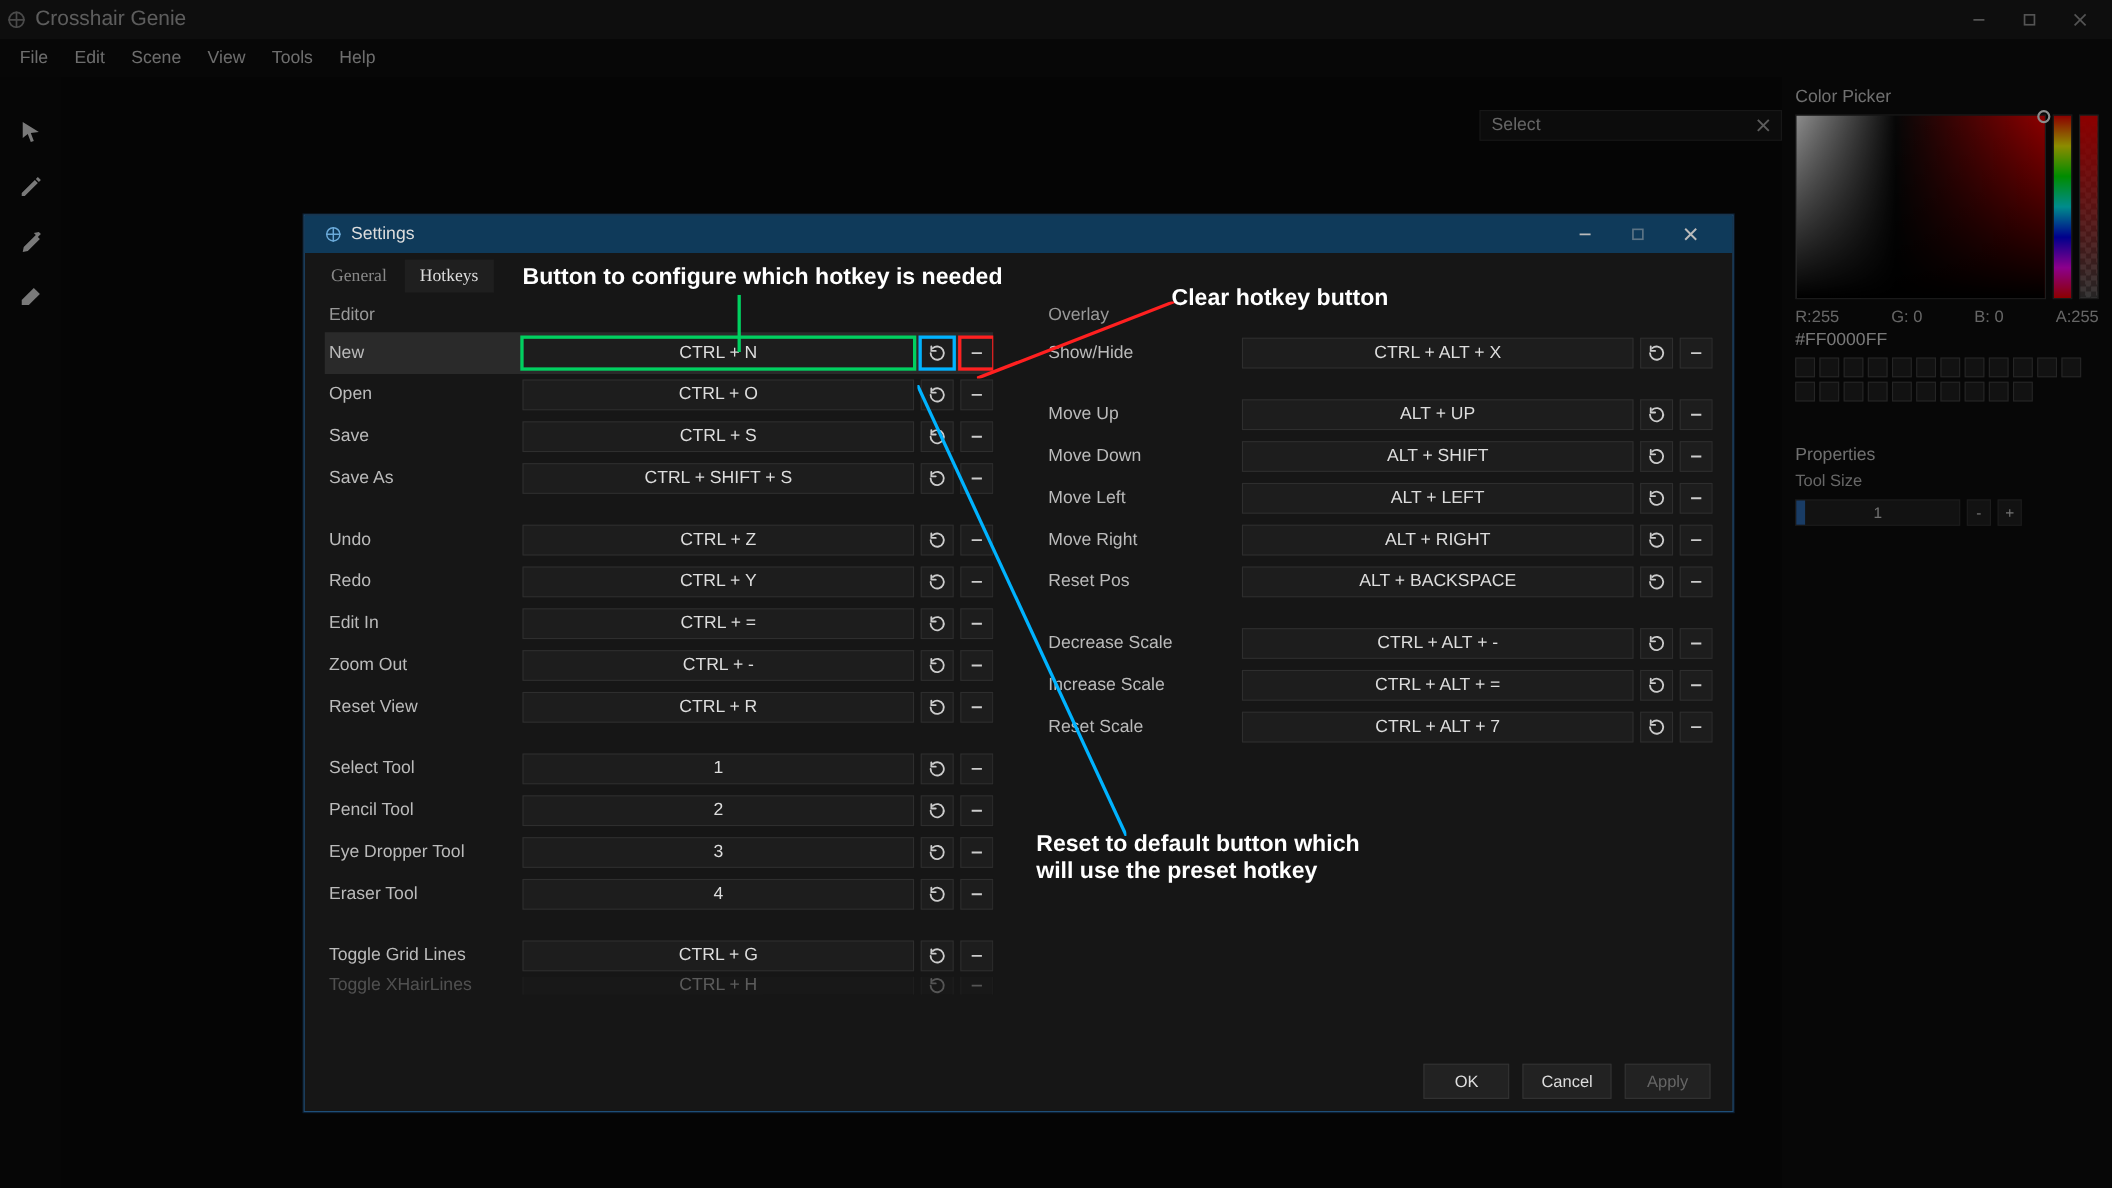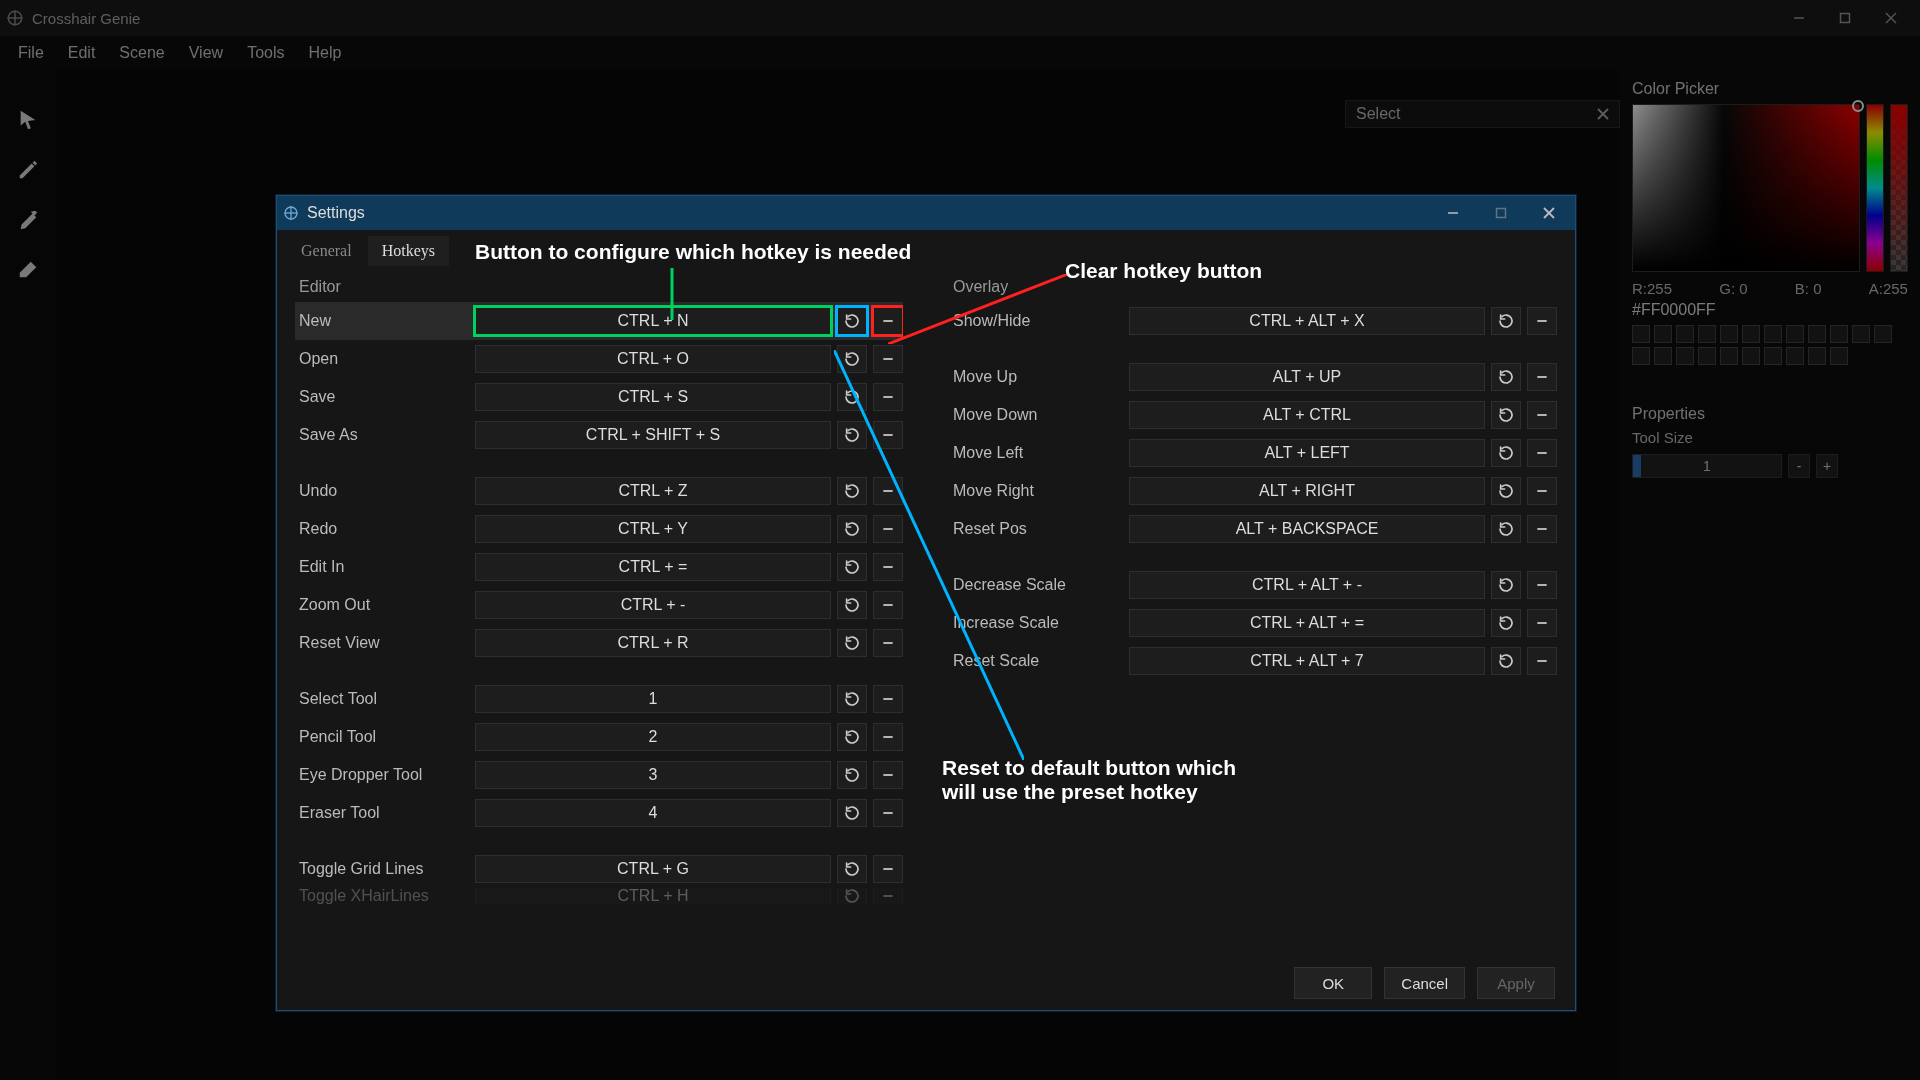--- a/index.html
+++ b/index.html
@@ -1,21 +1,21 @@
 <!DOCTYPE html>
 <html><head>
 <meta charset="utf-8">
 <style>
   * { box-sizing: border-box; margin: 0; padding: 0; font-family: "Segoe UI", Arial, sans-serif; }
   html, body { width: 1920px; height: 1080px; background: #0a0a0a; color: #ccc; overflow: hidden; user-select: none; }
   
   .dim-overlay { position: absolute; inset: 0; background: rgba(0,0,0,0.45); pointer-events: none; z-index: 5; }
 
   
-  .titlebar { height: 36px; background: #1b1b1b; display: flex; align-items: center; padding: 0 6px; color: #aaa; font-size: 15px; }
+  .titlebar { height: 36px; background: #1b1b1b; display: flex; align-items: center; padding: 0 6px; color: #aaa; font-size: 19px; }
   .titlebar .app-icon { width: 18px; height: 18px; margin-right: 8px; display: inline-flex; }
   .titlebar .win-controls { margin-left: auto; display: flex; }
   .win-btn { width: 46px; height: 36px; display: flex; align-items: center; justify-content: center; color: #aaa; }
   .win-btn svg { width: 12px; height: 12px; }
 
   
   .menubar { height: 34px; background: #0e0e0e; display: flex; align-items: center; padding: 0 6px; color: #c8c8c8; font-size: 16px; }
   .menubar .menu-item { padding: 6px 12px; }
 
   
@@ -52,21 +52,21 @@
   .num-box { background:#222; color:#ccc; text-align:center; width:150px; height:24px; padding:3px; font-size:14px; border:1px solid #333; position:relative;}
   .num-box .fill{ position:absolute; left:0; top:0; bottom:0; width:8px; background:#2e6db8;}
   .step-btn { width:22px; height:24px; background:#222; color:#ccc; border:1px solid #333; display:flex;align-items:center;justify-content:center;font-size:14px;}
 
   
   .preview-panel { position:absolute; right:0px; top:30px; width:275px; height:28px; background:#171717; border:1px solid #2a2a2a; display:flex; align-items:center; padding:0 10px; color:#bbb; font-size:16px; z-index:3;}
   .preview-panel .close{ margin-left:auto; color:#aaa;}
 
   
   .dialog { position:absolute; left:276px; top:195px; width:1300px; height:816px; background:#161616; border:1px solid #1e4e78; z-index:10; display:flex; flex-direction:column; font-size:16px; box-shadow: 0 0 0 1px rgba(30,90,150,.3);}
-  .dialog-title { height:34px; background:#0f3a5a; color:#ddd; display:flex; align-items:center; padding:0 6px; gap:8px;}
+  .dialog-title { height:34px; background:#0f3a5a; color:#ddd; display:flex; align-items:center; padding:0 18px; gap:8px;}
   .dialog-title .spacer{flex:1;}
   .dialog-title .dlg-icon{width:16px;height:16px;display:inline-flex;}
   .dlg-win-btn{ width:40px;height:34px;display:flex;align-items:center;justify-content:center;color:#bbb;}
   .tabs { display:flex; padding:6px 10px 0 10px; gap:2px; color:#888;}
   .tab { padding:6px 14px; color:#888;font-family:Liberation Serif, serif;}
   .tab.active{ color:#ddd; background:#1f1f1f;}
   .dialog-body { flex:1; display:flex; padding: 4px 18px 10px 18px; gap:46px; overflow:hidden;}
   .col { flex:1; display:flex; flex-direction:column; overflow:hidden;}
   .section-label { color:#999; font-size:16px; padding:8px 4px 6px 4px;}
   .hotkey-row { display:flex; align-items:center; height:38px; gap:6px; padding-left:4px;}
@@ -591,21 +591,21 @@
             <div class="hk-icon-btn">
               <span>
                 <svg width="14" height="14" viewBox="0 0 24 24">
                   <line x1="4" y1="12" x2="20" y2="12" stroke="#ccc" stroke-width="3"></line>
                 </svg>
               </span>
             </div>
           </div>
           <div class="hotkey-row">
             <div class="hk-name">Move Down</div>
-            <div class="hk-field">ALT + CTRL</div>
+            <div class="hk-field">ALT + SHIFT</div>
             <div class="hk-icon-btn">
               <span>
                 <svg width="16" height="16" viewBox="0 0 24 24" fill="none" stroke="#ccc" stroke-width="2.5" stroke-linecap="round">
                   <path d="M3 12a9 9 0 1 0 3-6.7"></path>
                   <polyline points="4 3 4 9 10 9"></polyline>
                 </svg>
               </span>
             </div>
             <div class="hk-icon-btn">
               <span>

